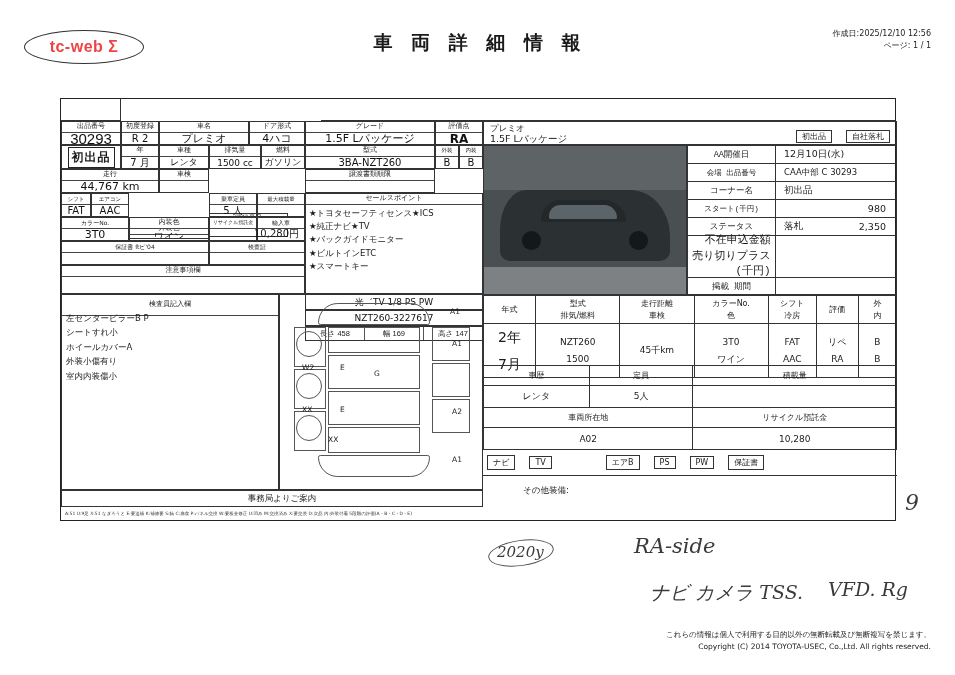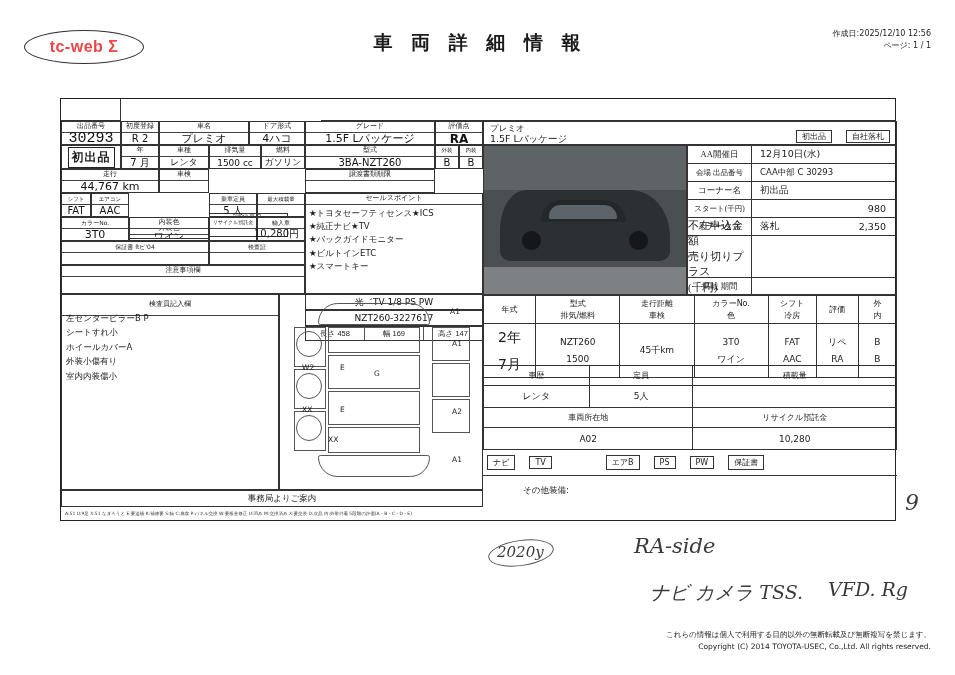--- a/index.html
+++ b/index.html
@@ -69,21 +69,21 @@
     position:absolute; left:60px; top:0; width:200px; height:22px;
     border-bottom:0.8px solid #333; border-right:0.8px solid #333;
     display:flex; align-items:center; padding-left:22px;
     font-size:9px; font-family:"DejaVu Sans", sans-serif;
   }
   .teisei-rest {
     position:absolute; left:260px; top:0; right:0; height:22px;
     border-bottom:0.8px solid #333;
   }
 
-  .bigval { font-size:15px; font-family:Liberation Mono, monospace; }
+  .bigval { font-size:15px; font-family:Liberation Sans, sans-serif; }
   .shonshutsu {
     font-size:12px; font-weight:bold; border:1px solid #222;
     padding:1px 3px; letter-spacing:1px;
   }
 
   
   .sp-list { font-size:8.5px; line-height:1.55; padding:2px 3px;
              font-family:"DejaVu Sans", sans-serif; }
 
   
@@ -118,23 +118,23 @@
 
   .tagbtn {
     border:0.8px solid #333; font-size:8px; padding:1px 5px;
     font-family:"DejaVu Sans", sans-serif; background:#fff;
   }
 
   
   .rrow { position:absolute; left:0; right:0; border-bottom:0.8px solid #333;
           display:flex; }
   .rrow .k {
-    width:64px; border-right:0.8px solid #333; display:flex;
+    width:88px; border-right:0.8px solid #333; display:flex;
     align-items:center; justify-content:center;
-    font-size:8.5px; font-family:Liberation Serif, serif;
+    font-size:8.5px; font-family:Liberation Mono, monospace;text-align:right;
   }
   .rrow .v {
     flex:1; display:flex; align-items:center; padding-left:8px;
     font-size:9.5px; font-family:"DejaVu Sans", sans-serif;
   }
   .rrow .v.right { justify-content:flex-end; padding-right:10px; }
 
   
   .diag { position:absolute; border:0.8px solid #333; }
   .dshape { position:absolute; border:0.8px solid #555; }

